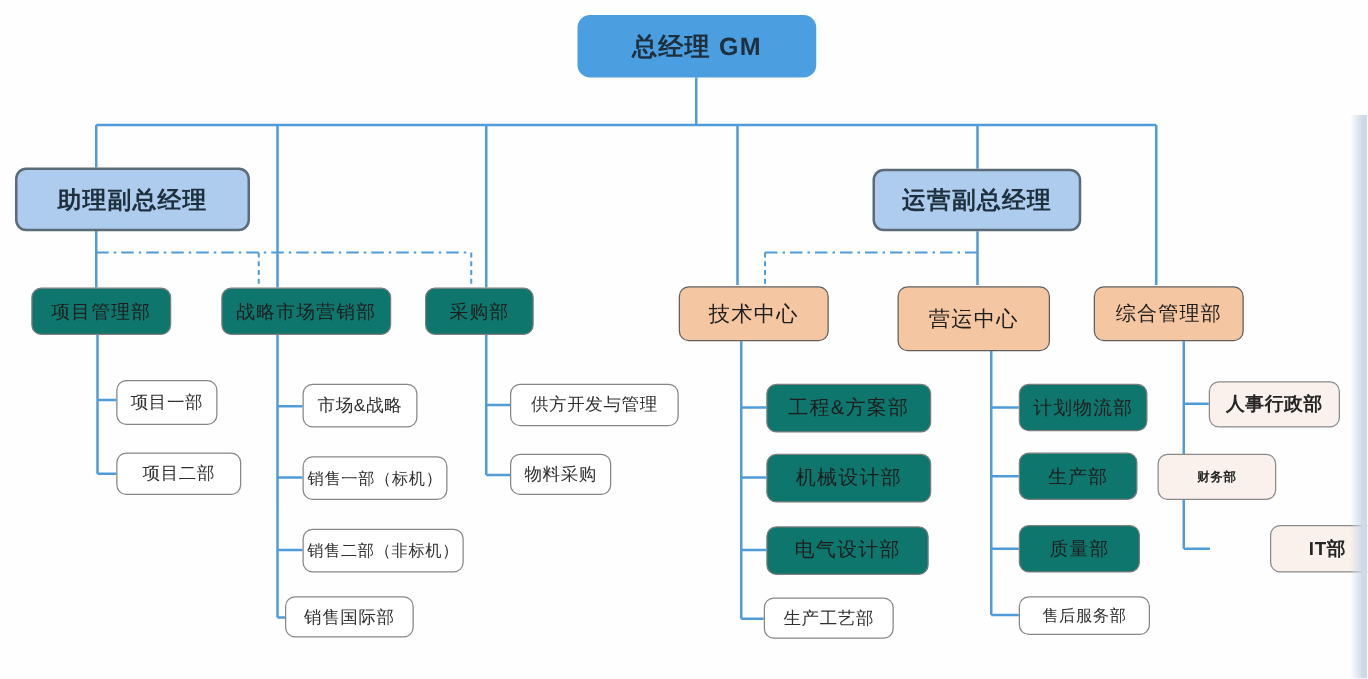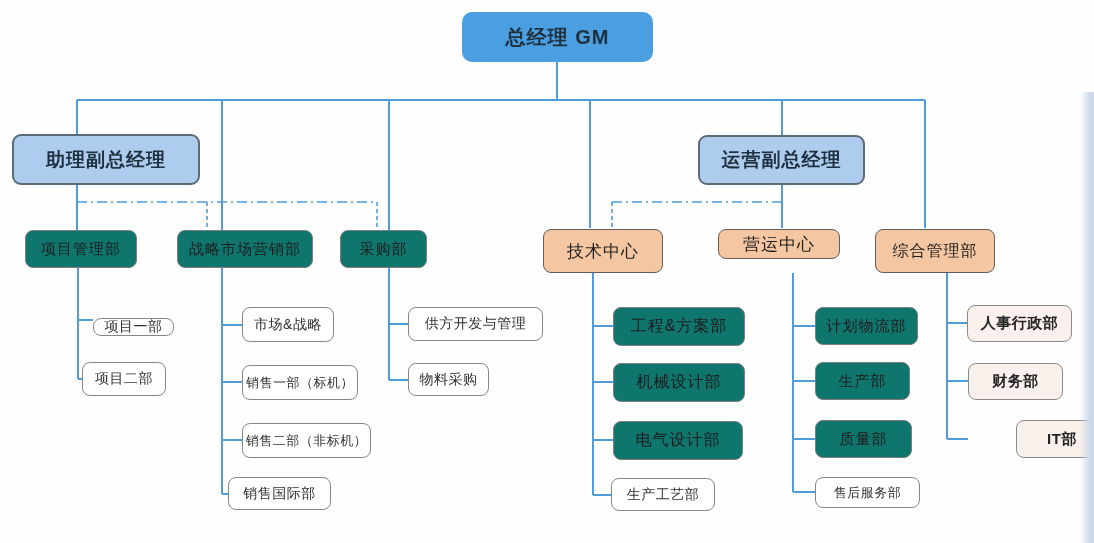--- a/index.html
+++ b/index.html
@@ -52,42 +52,42 @@
 
   <div class="node blue" style="left:462px;top:12px;width:191px;height:50px;">总经理 GM</div>
 
   <div class="node lightblue" style="left:12px;top:134px;width:188px;height:51px;">助理副总经理</div>
   <div class="node lightblue" style="left:698px;top:135px;width:167px;height:50px;">运营副总经理</div>
 
   <div class="node pink" style="left:25px;top:230px;width:112px;height:38px;font-size:15px;">项目管理部</div>
   <div class="node pink" style="left:177px;top:230px;width:136px;height:38px;font-size:15px;">战略市场营销部</div>
   <div class="node pink" style="left:340px;top:230px;width:87px;height:38px;font-size:15px;">采购部</div>
   <div class="node peach" style="left:543px;top:229px;width:120px;height:44px;font-size:17px;">技术中心</div>
-  <div class="node peach" style="left:718px;top:229px;width:122px;height:30px;font-size:17px;">营运中心</div>
+  <div class="node peach" style="left:718px;top:229px;width:122px;height:52px;font-size:17px;">营运中心</div>
   <div class="node peach" style="left:875px;top:229px;width:120px;height:44px;font-size:16px;">综合管理部</div>
 
-  <div class="node whitebox" style="left:93px;top:318px;width:81px;height:18px;font-size:14px;">项目一部</div>
-  <div class="node whitebox" style="left:82px;top:362px;width:84px;height:34px;font-size:14px;">项目二部</div>
+  <div class="node whitebox" style="left:93px;top:304px;width:81px;height:36px;font-size:14px;">项目一部</div>
+  <div class="node whitebox" style="left:93px;top:362px;width:100px;height:34px;font-size:14px;">项目二部</div>
 
   <div class="node whitebox" style="left:242px;top:307px;width:92px;height:35px;font-size:14px;">市场&amp;战略</div>
   <div class="node whitebox" style="left:242px;top:365px;width:116px;height:35px;font-size:13px;">销售一部（标机）</div>
   <div class="node whitebox" style="left:242px;top:423px;width:129px;height:35px;font-size:13px;">销售二部（非标机）</div>
   <div class="node whitebox" style="left:228px;top:477px;width:103px;height:33px;font-size:14px;">销售国际部</div>
 
   <div class="node whitebox" style="left:408px;top:307px;width:135px;height:34px;font-size:14px;">供方开发与管理</div>
   <div class="node whitebox" style="left:408px;top:363px;width:81px;height:33px;font-size:14px;">物料采购</div>
 
   <div class="node pink" style="left:613px;top:307px;width:132px;height:39px;font-size:16px;">工程&amp;方案部</div>
   <div class="node pink" style="left:613px;top:363px;width:132px;height:39px;font-size:16px;">机械设计部</div>
   <div class="node pink" style="left:613px;top:421px;width:130px;height:39px;font-size:16px;">电气设计部</div>
   <div class="node whitebox" style="left:611px;top:478px;width:104px;height:33px;font-size:14px;">生产工艺部</div>
 
   <div class="node pink" style="left:815px;top:307px;width:103px;height:38px;font-size:15px;">计划物流部</div>
   <div class="node pink" style="left:815px;top:362px;width:95px;height:38px;font-size:15px;">生产部</div>
   <div class="node pink" style="left:815px;top:420px;width:97px;height:38px;font-size:15px;">质量部</div>
   <div class="node whitebox" style="left:815px;top:477px;width:105px;height:31px;font-size:13px;">售后服务部</div>
 
   <div class="node lightpink" style="left:967px;top:305px;width:105px;height:37px;font-size:15px;">人事行政部</div>
-  <div class="node lightpink" style="left:968px;top:363px;width:95px;height:37px;font-size:15px;">财务部</div>
+  <div class="node lightpink" style="left:926px;top:363px;width:95px;height:37px;font-size:10px;">财务部</div>
   <div class="node lightpink" style="left:968px;top:420px;width:92px;height:38px;font-size:15px;margin-left:48px;">IT部</div>
 
   <div class="edge-strip"></div>
 </div>
 
 </body></html>

